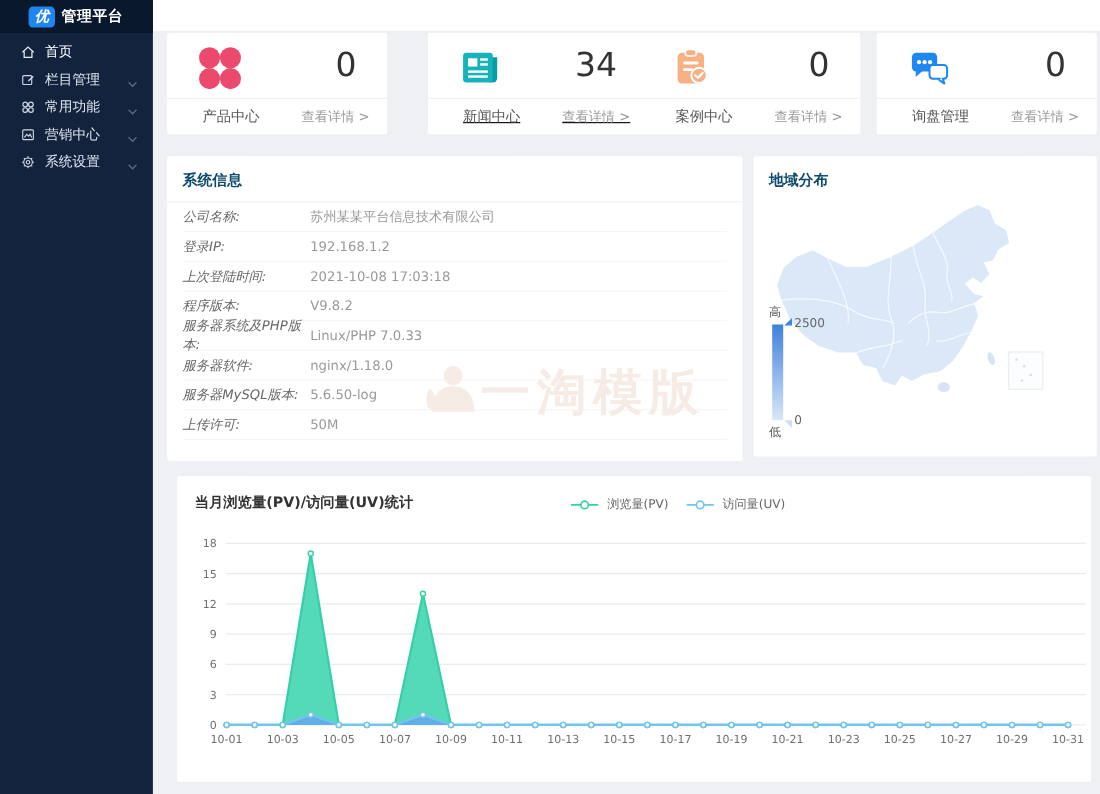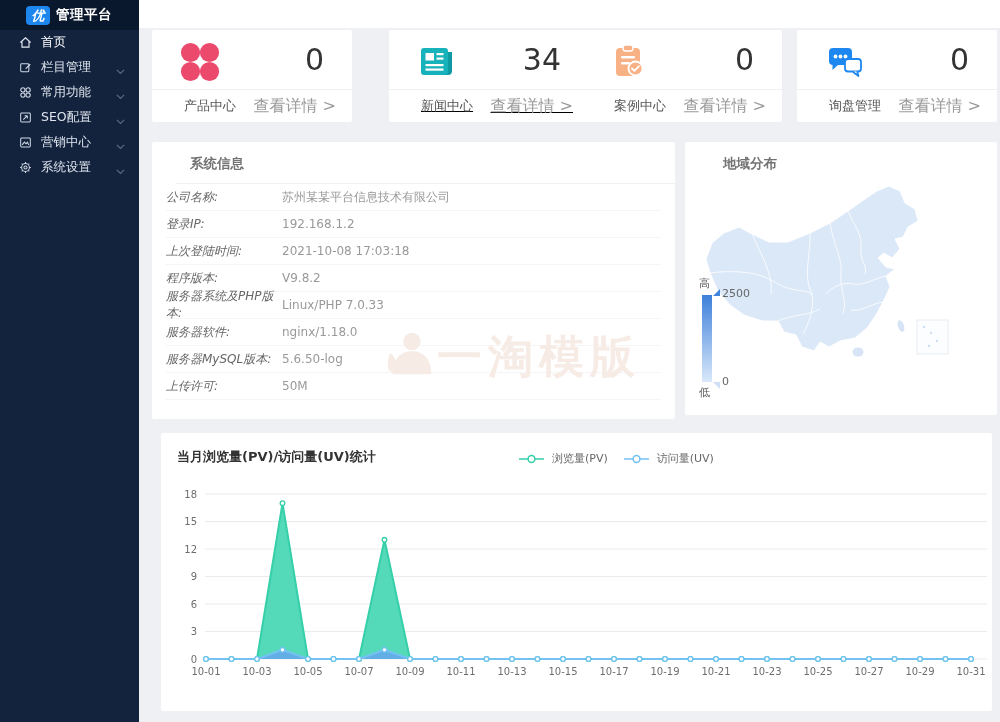--- a/index.html
+++ b/index.html
@@ -4,41 +4,41 @@
 <style>
   * { margin:0; padding:0; box-sizing:border-box; }
   html,body { width:1000px; height:722px; overflow:hidden; font-family:"DejaVu Sans","Liberation Sans",sans-serif; }
   body { position:relative; background:#eef0f4; }
 
   
   .sidebar { position:absolute; left:0; top:0; width:139px; height:722px; background:#13233e; z-index:5; }
   .logo-bar { height:30px; background:#0a182e; display:flex; align-items:center; padding-left:26px; gap:6px; }
   .logo-badge { width:24px; height:19px; background:#1d86ef; border-radius:4px; color:#fff; font-weight:bold; font-style:italic; font-size:13px; text-align:center; line-height:19px; }
   .logo-title { color:#fff; font-size:13.5px; font-weight:bold; letter-spacing:.5px; }
-  .menu { padding-top:0; }
+  .menu { padding-top:5px; }
   .menu-item { height:25px; display:flex; align-items:center; padding:0 14px 0 19px; color:#dfe5ee; font-size:12.5px; cursor:pointer; }
   .mi-icon { width:13px; height:13px; margin-right:9px; flex:none; display:flex; }
   .mi-icon svg { width:13px; height:13px; }
   .mi-label { flex:1; white-space:nowrap; }
   .mi-chev { width:9px; height:9px; opacity:.55; flex:none; }
 
   
   .topbar { position:absolute; left:139px; top:0; width:861px; height:28px; background:#ffffff; }
 
   .card { position:absolute; top:30px; width:200px; height:92px; background:#fff; border-radius:2px; }
   .card-top { height:59px; position:relative; }
   .card-icon { position:absolute; left:26px; top:10px; width:44px; height:44px; }
   .card-value { position:absolute; right:28px; top:0; height:59px; line-height:59px; font-size:30px; color:#333; }
   .card-divider { border-top:1px solid #f0f0f0; }
   .card-bottom { height:32px; display:flex; align-items:center; justify-content:space-between; padding:0 16px 0 32px; }
   .card-label { font-size:13px; color:#555; }
-  .card-link { font-size:16px; color:#9b9b9b; cursor:pointer; }
+  .card-link { font-size:12px; color:#9b9b9b; cursor:pointer; }
 
   .panel { position:absolute; background:#fff; border-radius:2px; }
-  .panel-title { font-size:13.5px; font-weight:bold; color:#737373; padding:13px 14px 10px;margin-left:24px; }
+  .panel-title { font-size:13.5px; font-weight:bold; color:#0c4a6e; padding:13px 14px 10px; }
   #sysinfo { left:152px; top:142px; width:523px; height:277px; }
   #sysinfo .panel-title { border-bottom:1px solid #f0f0f0; }
   .info-row { height:27px; margin:0 14px; border-bottom:1px solid #f5f5f5; font-size:12px; display:flex; align-items:center; }
   .info-label { width:116px; color:#666; flex:none;font-style:italic; }
   .info-value { color:#999; }
 
   
   .watermark { position:absolute; left:383px; top:327px; display:flex; align-items:center; gap:0; z-index:6; pointer-events:none; color:#f6ebe5; }
   .watermark-text { font-size:45px; font-weight:bold; letter-spacing:6px; }
 
@@ -101,32 +101,20 @@
             <circle cx="4.2" cy="9.8" r="2.3"></circle>
             <circle cx="9.8" cy="9.8" r="2.3"></circle>
           </svg>
       </span>
       <span class="mi-label">常用功能</span>
       <span class="mi-chev"><svg viewBox="0 0 10 8" fill="none" stroke="#9aa5b8" stroke-width="1.3">
             <path d="M1 2 L5 6 L9 2"></path>
           </svg></span>
     </div>
 
-    <div class="menu-item">
-      <span class="mi-icon">
-        <svg viewBox="0 0 14 14" fill="none" stroke="#cfd7e3" stroke-width="1.1">
-            <rect x="1.8" y="2.2" width="10.4" height="9.6" rx="1"></rect>
-            <path d="M4.6 9.4 L9 5 M9 5 h-3 M9 5 v3"></path>
-          </svg>
-      </span>
-      <span class="mi-label">SEO配置</span>
-      <span class="mi-chev"><svg viewBox="0 0 10 8" fill="none" stroke="#9aa5b8" stroke-width="1.3">
-            <path d="M1 2 L5 6 L9 2"></path>
-          </svg></span>
-    </div>
 
     <div class="menu-item">
       <span class="mi-icon">
         <svg viewBox="0 0 14 14" fill="none" stroke="#cfd7e3" stroke-width="1.1">
             <rect x="1.8" y="2.2" width="10.4" height="9.6" rx="1"></rect>
             <path d="M3.4 9.6 l2.4-3 1.8 1.8 1.4-1.8 1.6 3"></path>
           </svg>
       </span>
       <span class="mi-label">营销中心</span>
       <span class="mi-chev"><svg viewBox="0 0 10 8" fill="none" stroke="#9aa5b8" stroke-width="1.3">

